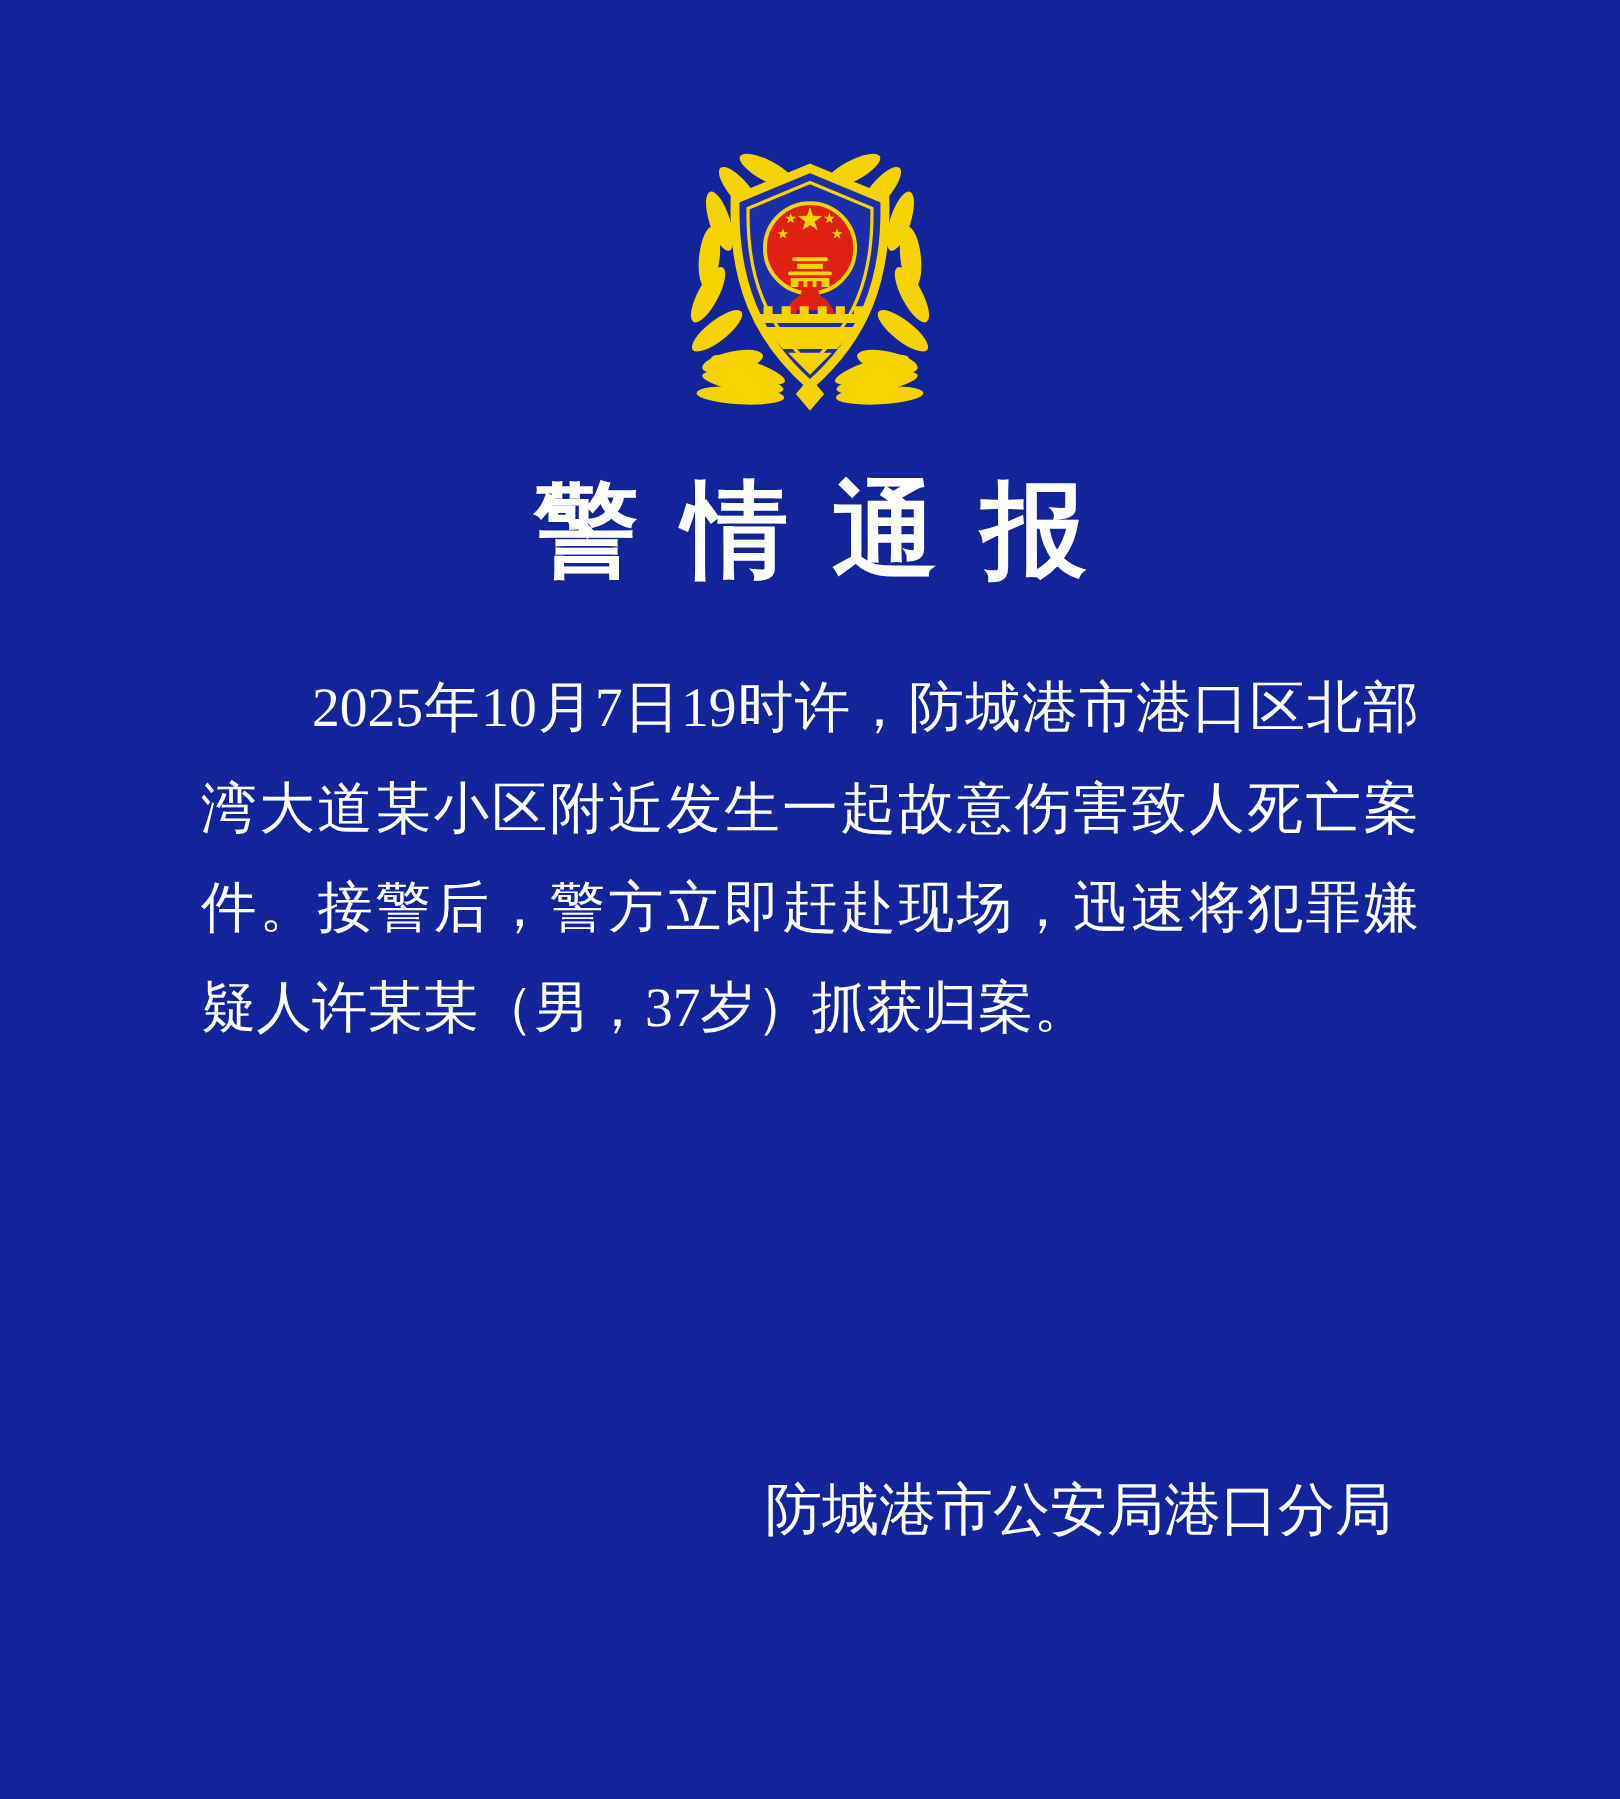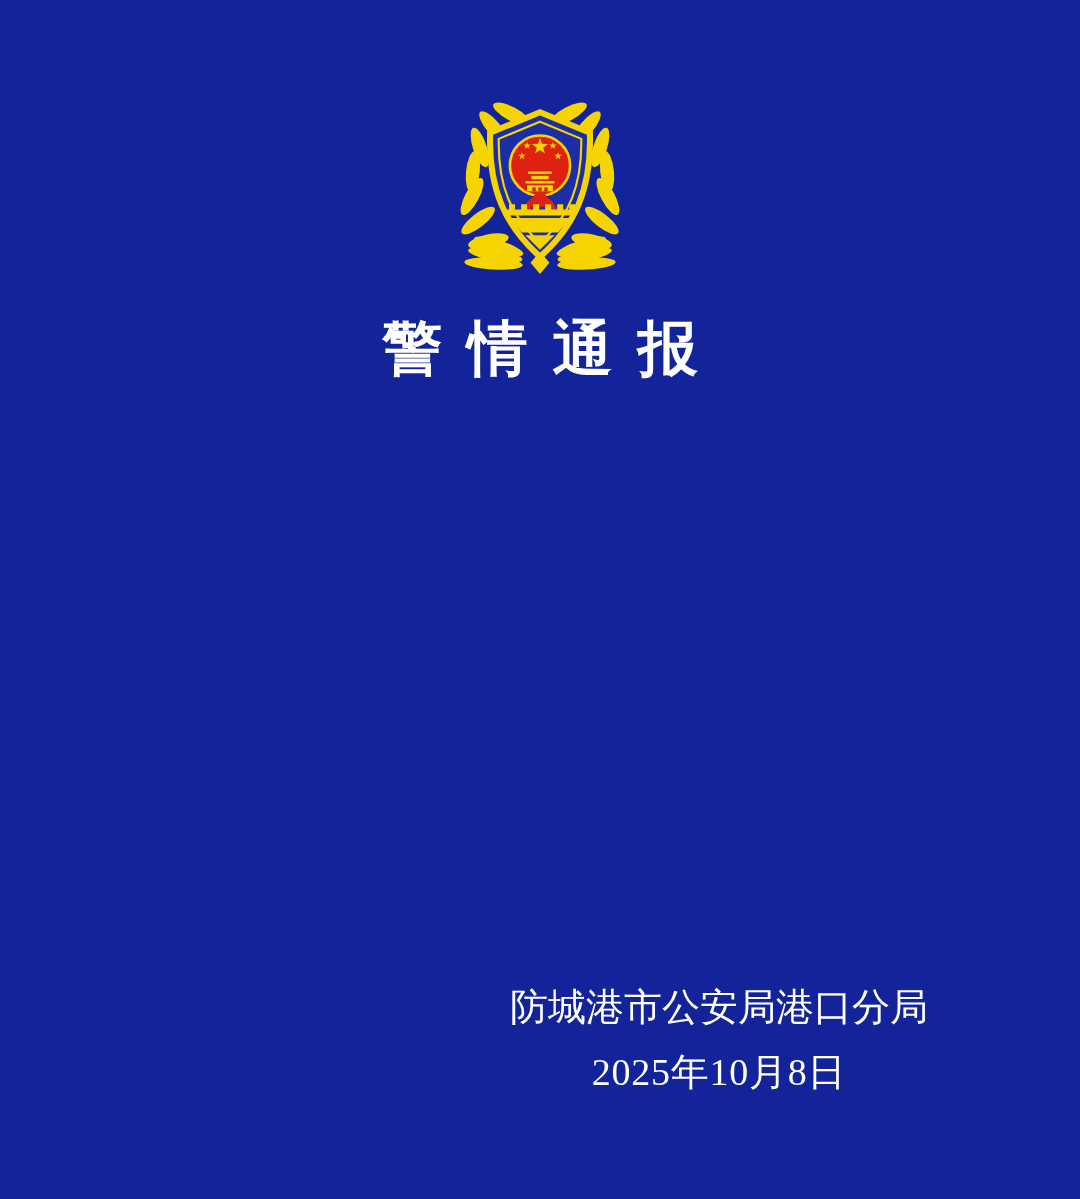--- a/index.html
+++ b/index.html
@@ -25,21 +25,21 @@
     height: 190px;
   }
   .emblem svg { display: block; width: 172px; height: 190px; }
   .title {
     position: absolute;
     top: 316px;
     left: 0;
     width: 100%;
     margin: 0;
     text-align: center;
-    font-size: 60px;
+    font-size: 70px;
     font-weight: bold;
     line-height: 1.12;
     letter-spacing: 0.42em;
     padding-left: 0.42em; 
     box-sizing: border-box;
     color: #ffffff;
   }
   .body {
     position: absolute;
     top: 440px;
@@ -130,20 +130,20 @@
         <path d="M58,150 V143 H64 V137 H71 V143 H78 V137 H85 V143 H92 V137 H99 V143 H106 V137 H113 V143 H120 V137 H127 V143 H134 V137 H141 V143 H142 V150 Z"></path>
         <path d="M64,153 H136 L121,170 H79 Z"></path>
         <path d="M83,173 H117 L100,190 Z"></path>
       </g>
     </svg>
   </div>
 
   <h1 class="title">警情通报</h1>
 
   <div class="body">
+    <p>2025年10月7日19时许，防城港市港口区北部湾大道某小区附近发生一起故意伤害致人死亡案件。接警后，警方立即赶赴现场，迅速将犯罪嫌疑人许某某（男，37岁）抓获归案。</p>
   </div>
 
   <div class="sign-block">
     <div class="sig">防城港市公安局港口分局</div>
-    <div class="date">2025年10月8日</div>
   </div>
 
 </div>
 
 </body></html>

